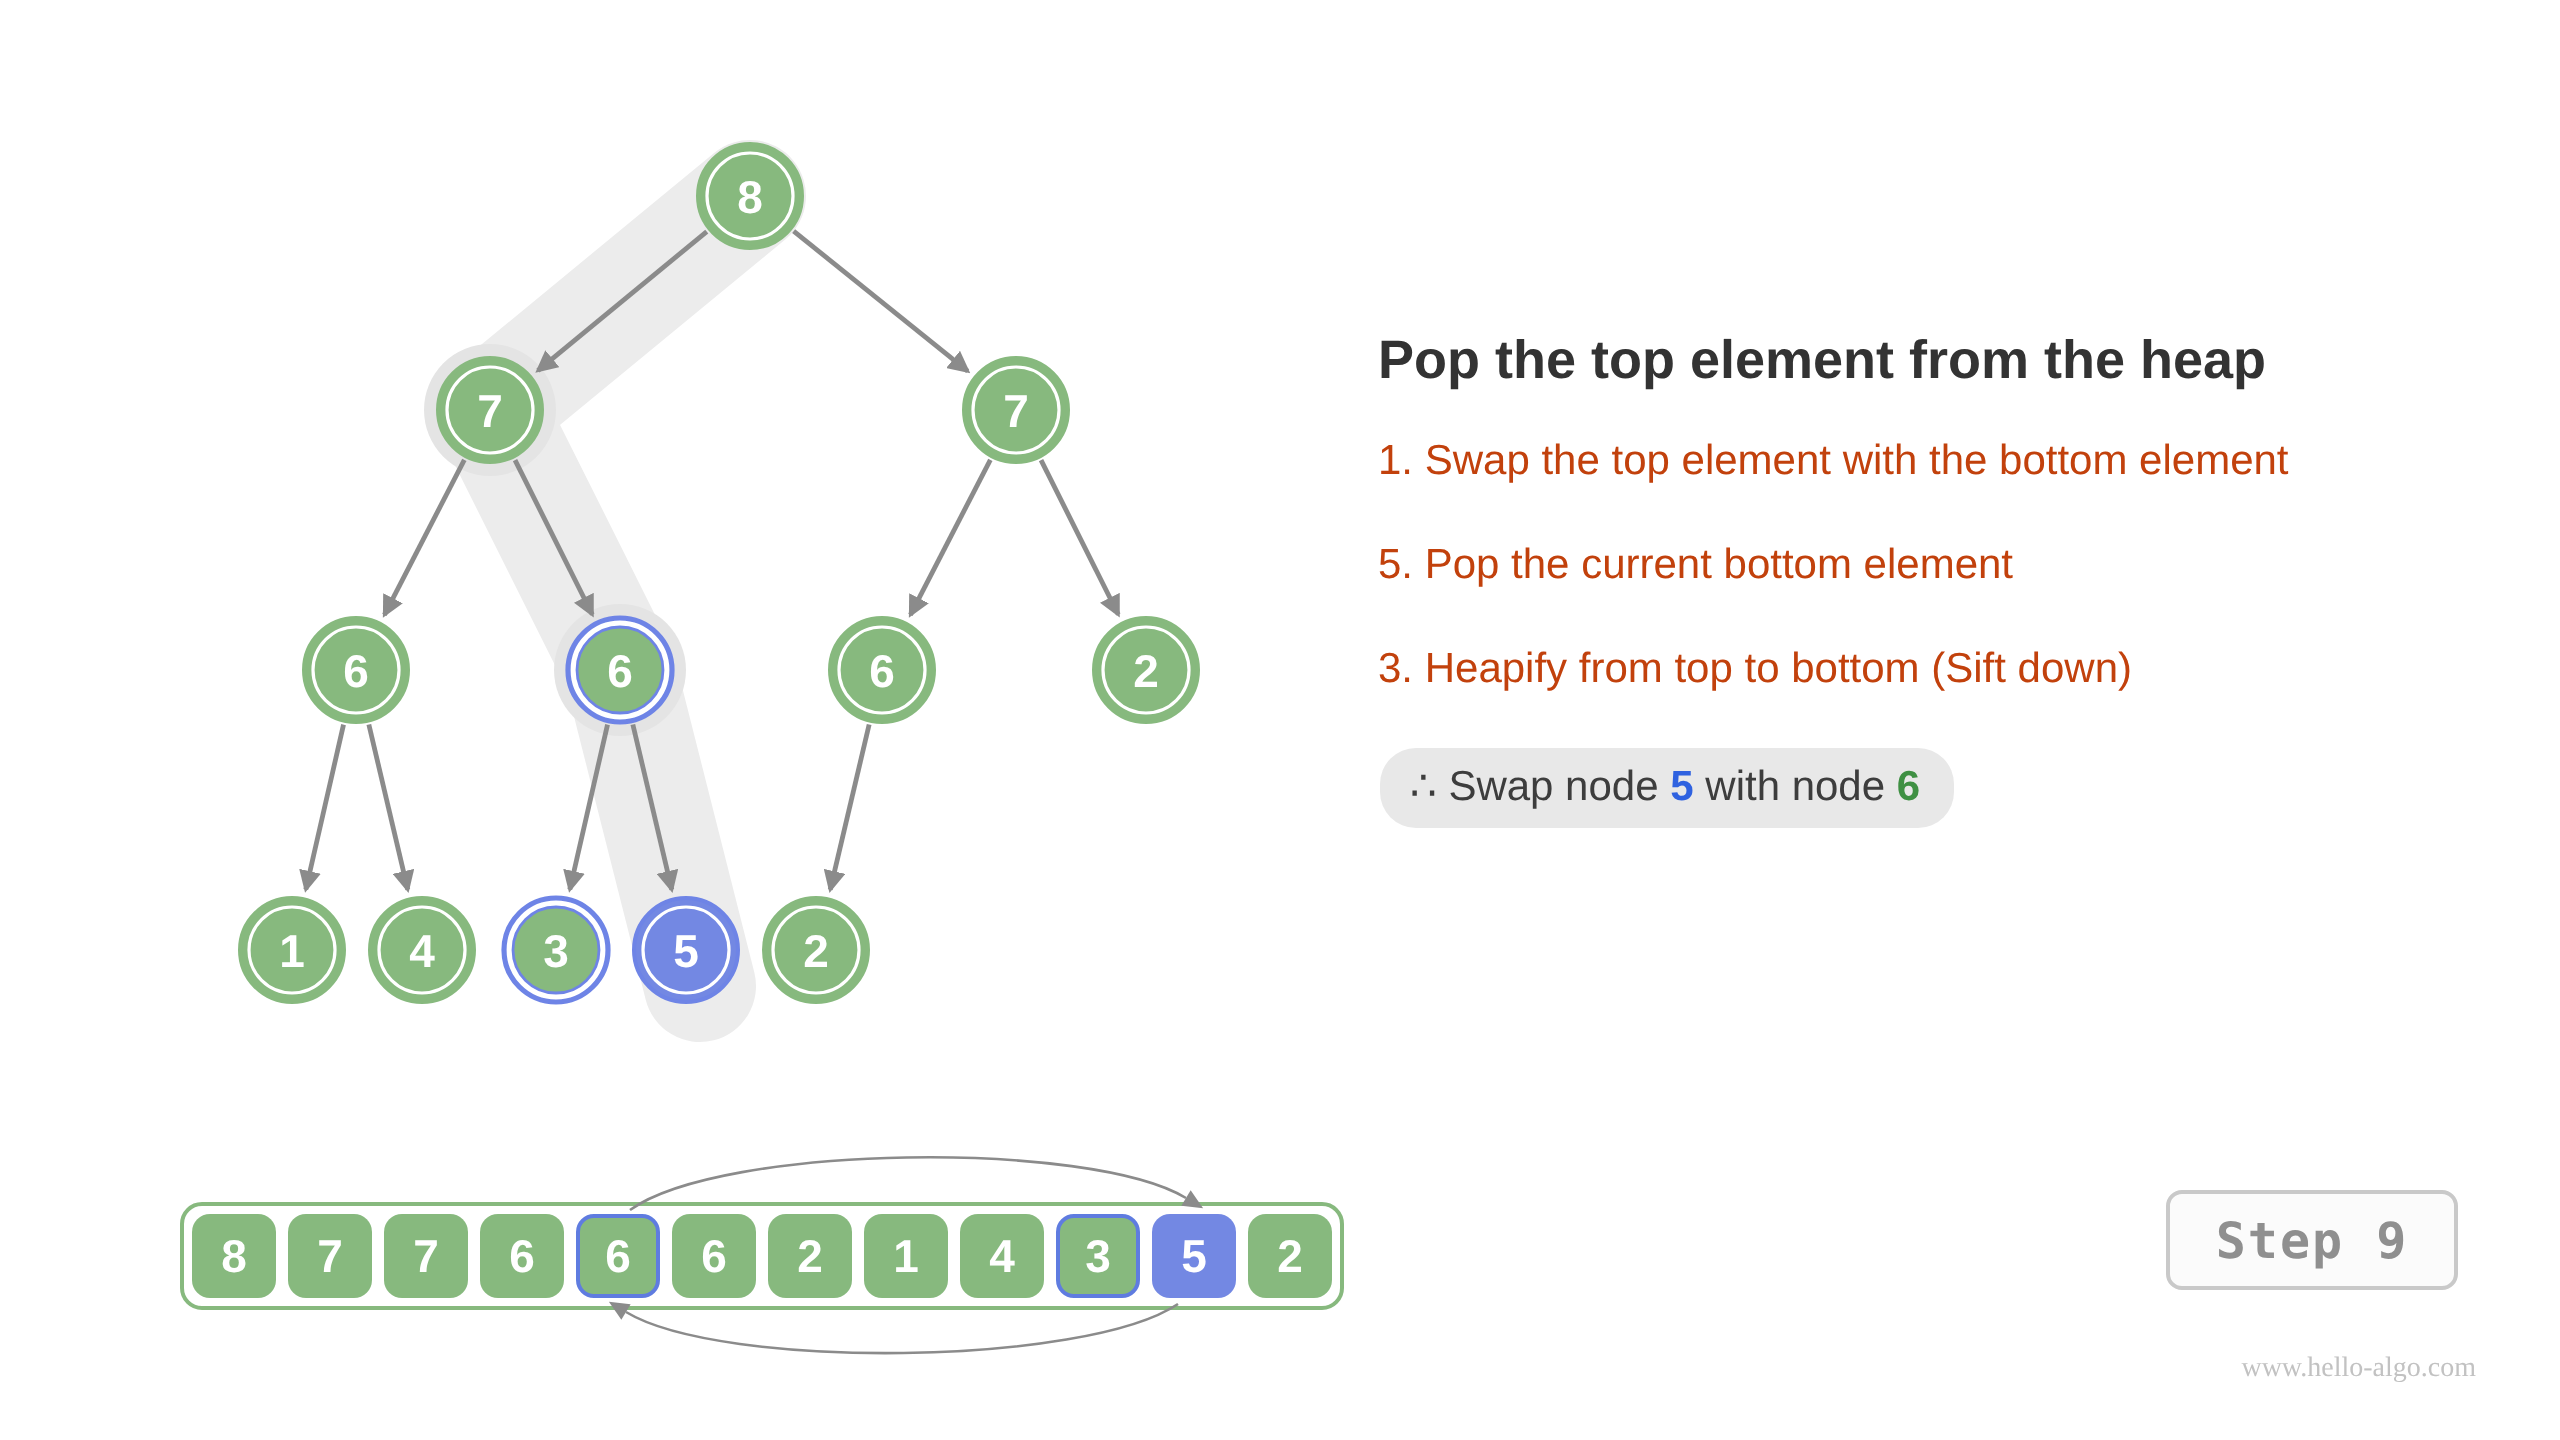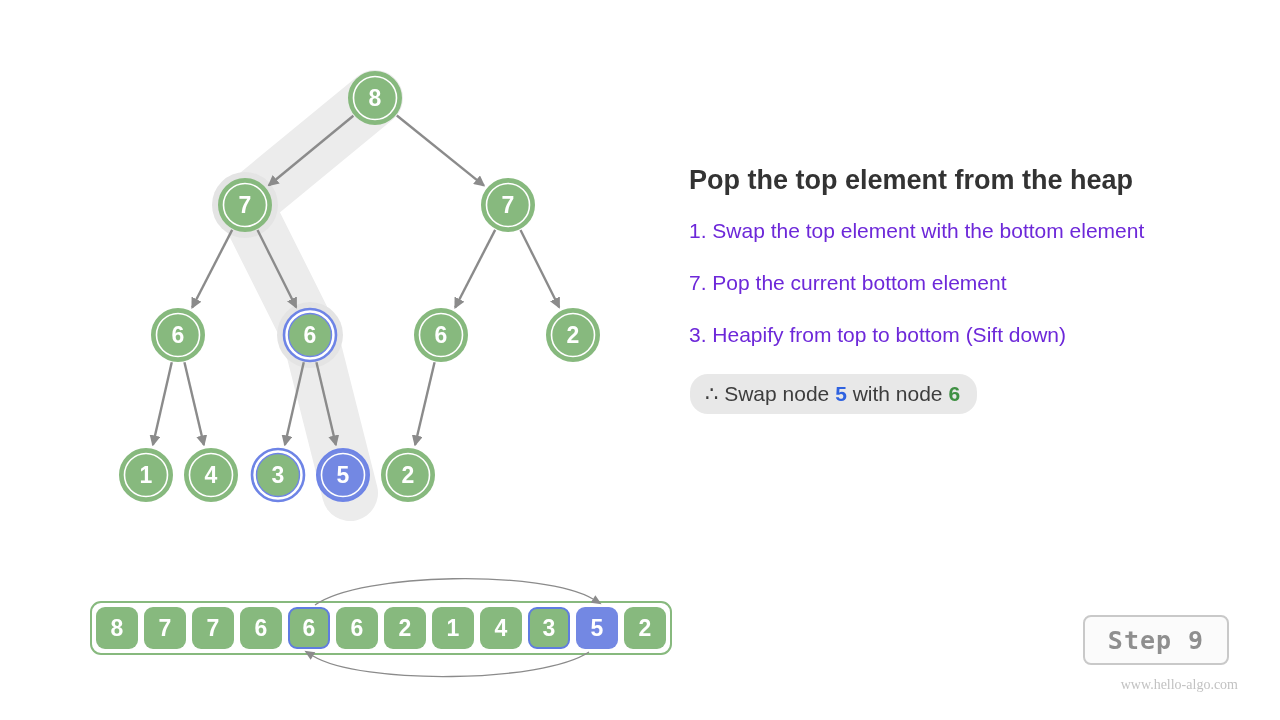--- a/index.html
+++ b/index.html
@@ -7,39 +7,39 @@
     width:1280px;height:720px;position:relative;background:#ffffff;
     font-family:"Liberation Sans",sans-serif;overflow:hidden;
   }
   svg{position:absolute;left:0;top:0}
   #tree-svg{z-index:1}
   #arc-svg{z-index:3;pointer-events:none}
 
   
   .panel{position:absolute;left:689px;top:166px;width:570px;z-index:4}
   .panel-title{font-size:27px;font-weight:bold;color:#333333;margin:0 0 24px 0;line-height:28px}
-  .panel-step{font-size:21px;color:#6d28d9;margin:0 0 26px 0;line-height:26px}
+  .panel-step{font-size:21px;color:#c2410c;margin:0 0 26px 0;line-height:26px}
   .note-line{font-size:21px;color:#3d3d3d;margin:0 0 10px 16px;line-height:26px}
   .conclusion-box{display:inline-block;background:#e8e8e8;border-radius:18px;
     padding:7px 17px 7px 15px;margin-left:1px;font-size:21px;color:#3d3d3d;line-height:26px}
   .seg-green{color:#3f9043;font-weight:bold}
   .seg-blue{color:#2f62e0;font-weight:bold}
   .seg-plain{color:#3d3d3d}
 
   
   .array{position:absolute;left:90px;top:601px;display:flex;gap:6px;padding:4px;
     border:2px solid #87b97e;border-radius:11px;background:#ffffff;z-index:2}
   .cell{width:42px;height:42px;border-radius:9px;background:#87b97e;color:#ffffff;
     font-weight:bold;font-size:23px;display:flex;align-items:center;justify-content:center;
     box-sizing:border-box}
   .cell-blue-border{border:2.5px solid #5f7ce0}
   .cell-blue{background:#7388e3}
 
   
-  .step-badge{position:absolute;left:1083px;top:615px;width:146px;height:50px;
+  .step-badge{position:absolute;left:1083px;top:595px;width:146px;height:50px;
     border:2px solid #c9c9c9;border-radius:8px;background:#fbfbfb;box-sizing:border-box;
     display:flex;align-items:center;justify-content:center;
     font-family:"DejaVu Sans Mono",monospace;font-size:25px;font-weight:bold;
     color:#8f8f8f;letter-spacing:1px;z-index:4}
   .watermark{position:absolute;right:42px;top:677px;z-index:4;
     font-family:Liberation Serif, serif;font-size:14px;color:#c2c2c2}
 </style>
 </head>
 <body>
 
@@ -145,20 +145,20 @@
       <path d="M315,605 C361,572 545,570 593,599" fill="none" stroke="#8b8b8b" stroke-width="1.3"></path>
       <path d="M0,-4.5 L10,0 L0,4.5 Z" fill="#8b8b8b" transform="translate(593,599) rotate(31.138972436978854)"></path>
       <path d="M589,652 C543,683 361,685 313,656" fill="none" stroke="#8b8b8b" stroke-width="1.3"></path>
       <path d="M0,-4.5 L10,0 L0,4.5 Z" fill="#8b8b8b" transform="translate(313,656) rotate(-148.86102756302114)"></path>
     </g>
   </svg>
 
 <div class="panel">
   <h1 class="panel-title">Pop the top element from the heap</h1>
   <p class="panel-step">1. Swap the top element with the bottom element</p>
-  <p class="panel-step">7. Pop the current bottom element</p>
+  <p class="panel-step">5. Pop the current bottom element</p>
   <p class="panel-step">3. Heapify from top to bottom (Sift down)</p>
   <div class="conclusion-box" id="therefore-line"><span class="seg-plain">∴ Swap node </span><span class="seg-blue">5</span><span class="seg-plain"> with node </span><span class="seg-green">6</span></div>
 </div>
 
 <div class="step-badge">Step 9</div>
 
 <div class="watermark">www.hello-algo.com</div>
 
 </body></html>

